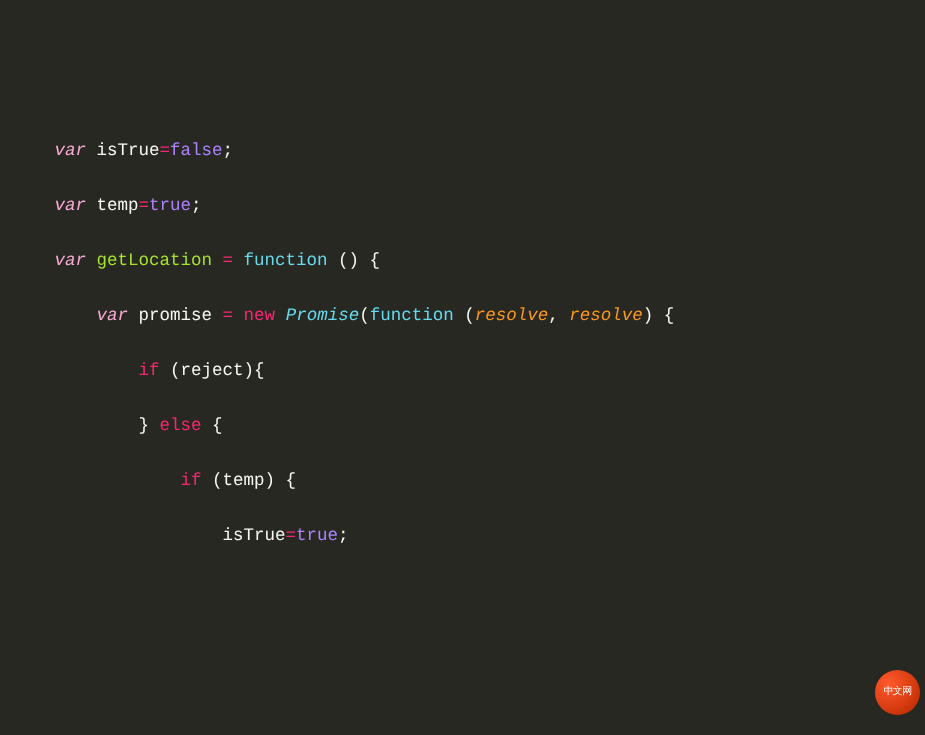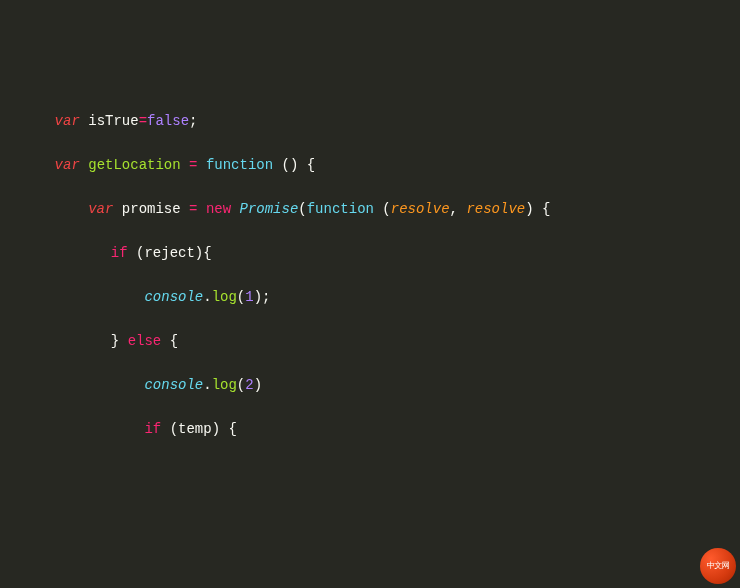--- a/index.html
+++ b/index.html
@@ -9,59 +9,59 @@
     font-size: 14px;
     line-height: 22px;
     color: #f8f8f2;
     padding: 0 10px 10px 10px;
     width: 740px;
     white-space: pre;
     overflow: hidden;
   }
   .code-area { display: block; }
   .line { display: block; }
-  .kw   { color: #ef4444; font-style: italic; margin-left: 11px; } 
+  .kw   { color: #f9a8d4; font-style: italic; } 
   .op   { color: #f92672; } 
   .fn   { color: #a6e22e; text-align: right; } 
   .def  { color: #66d9ef; } 
   .ty   { color: #66d9ef; font-style: italic; } 
   .arg  { color: #fd971f; font-style: italic; } 
   .num  { color: #ae81ff; } 
   .bool { color: #ae81ff; text-align: right; } 
   .logo {
     position: fixed;
     right: 4px;
-    bottom: 4px;
+    bottom: 16px;
     width: 36px;
     height: 36px;
     border-radius: 50%;
     background: radial-gradient(circle at 30% 30%, #ff5a2c 0%, #d53a0f 60%, #a92400 100%);
     color: #fff;
     font-size: 8px;
     line-height: 36px;
     text-align: center;
     font-family: Liberation Mono, monospace;
     letter-spacing: -0.5px;
     overflow: hidden;
   }
 </style>
 </head>
 <body>
 
 
 
 <div class="code-area">
 <span class="line"><span>    </span><span class="kw">var</span><span> isTrue</span><span class="op">=</span><span class="bool">false</span><span>;</span></span>
+<span class="line"><span>    </span><span class="kw">var</span><span> temp</span><span class="op">=</span><span class="bool">true</span><span>;</span></span>
 <span class="line"><span>    </span><span class="kw">var</span><span> </span><span class="fn">getLocation</span><span> </span><span class="op">=</span><span> </span><span class="def">function</span><span> () {</span></span>
 <span class="line"><span>        </span><span class="kw">var</span><span> promise </span><span class="op">=</span><span> </span><span class="op">new</span><span> </span><span class="ty">Promise</span><span>(</span><span class="def">function</span><span> (</span><span class="arg">resolve</span><span>, </span><span class="arg">resolve</span><span>) {</span></span>
 <span class="line"><span>            </span><span class="op">if</span><span> (reject){</span></span>
-<span class="line"><span>                </span><span class="ty">console</span><span>.</span><span class="fn">log</span><span>(</span><span class="num">1</span><span>);</span></span>
 <span class="line"><span>            </span><span>} </span><span class="op">else</span><span> {</span></span>
-<span class="line"><span>                </span><span class="ty">console</span><span>.</span><span class="fn">log</span><span>(</span><span class="num">2</span><span>)</span></span>
 <span class="line"><span>                </span><span class="op">if</span><span> (temp) {</span></span>
+<span class="line"><span>                    </span><span>isTrue</span><span class="op">=</span><span class="bool">true</span><span>;</span></span>
 
 
 
 
 
 
 <span class="line"><span></span><span></span></span>
 
 
 

